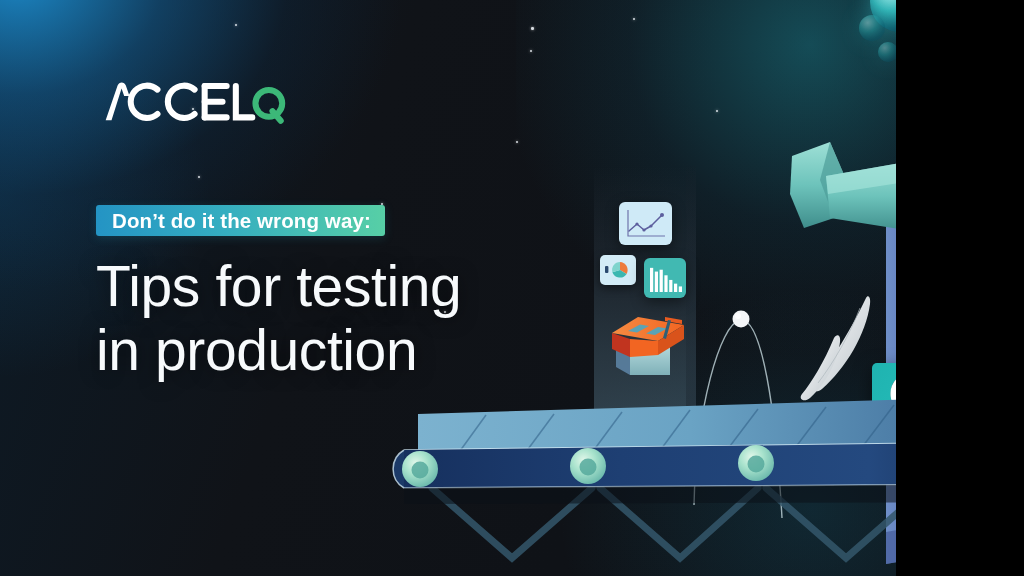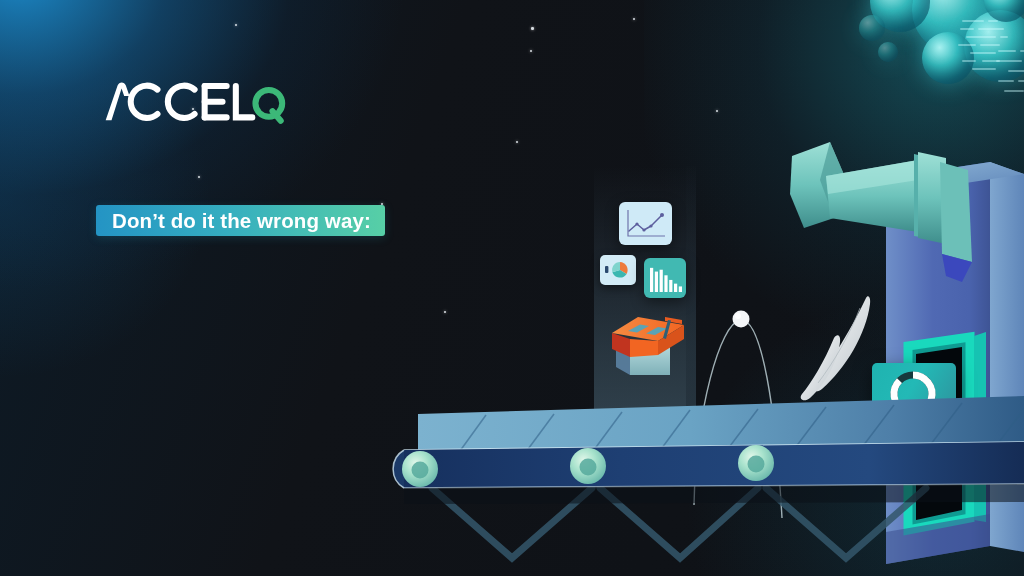--- a/index.html
+++ b/index.html
@@ -1,20 +1,20 @@
 <!DOCTYPE html>
 <html><head>
 <meta charset="utf-8">
 <style>
   html,body{margin:0;padding:0;background:#000;}
   body{font-family:"Liberation Sans", sans-serif;}
 
   .stage{
     position:relative;
-    width:1024px;height:576px;
+    width:896px;height:576px;
     overflow:hidden;
     background:#4d7c0f;
   }
 
   
   .bg-base{
     position:absolute;inset:0;
     background:
       radial-gradient(ellipse 520px 420px at 2% -4%, rgba(28,140,205,.95) 0%, rgba(20,96,150,.55) 28%, rgba(14,52,86,.22) 52%, rgba(16,19,24,0) 74%),
       radial-gradient(ellipse 300px 260px at 0% 34%, rgba(17,84,130,.30) 0%, rgba(16,19,24,0) 70%),
@@ -186,20 +186,22 @@
       <path d="M112 6.6 L112 40.8" fill="none" stroke="#ffffff" stroke-width="6.6" stroke-linecap="round"></path>
 
       <path d="M146 6.6 L146 40.8 L164 40.8" fill="none" stroke="#ffffff" stroke-width="6.6" stroke-linecap="round"></path>
 
       <circle cx="182" cy="25.5" r="14.6" fill="none" stroke="#3cb878" stroke-width="6.6"></circle>
       <path d="M186 34 L195 44.5" fill="none" stroke="#3cb878" stroke-width="6.6" stroke-linecap="round"></path>
     </svg>
   </div>
 
   <div class="eyebrow">Don’t do it the wrong way:</div>
+  <div class="headline">Tips for testing
+in production</div>
 
   <div class="column"></div>
   <div class="column-edge"></div>
 
   <div class="card card-line">
     <svg viewBox="0 0 53 43" width="53" height="43">
       <path d="M9 8 L9 34 L46 34" fill="none" stroke="#6f72ab" stroke-width="1.2"></path>
       <polyline points="10,29 18,22 25,28 32,24 43,13" fill="none" stroke="#5d5f9e" stroke-width="1.5" stroke-linejoin="round" stroke-linecap="round"></polyline>
       <circle cx="18" cy="22" r="1.6" fill="#5d5f9e"></circle>
       <circle cx="25" cy="28" r="1.6" fill="#5d5f9e"></circle>

